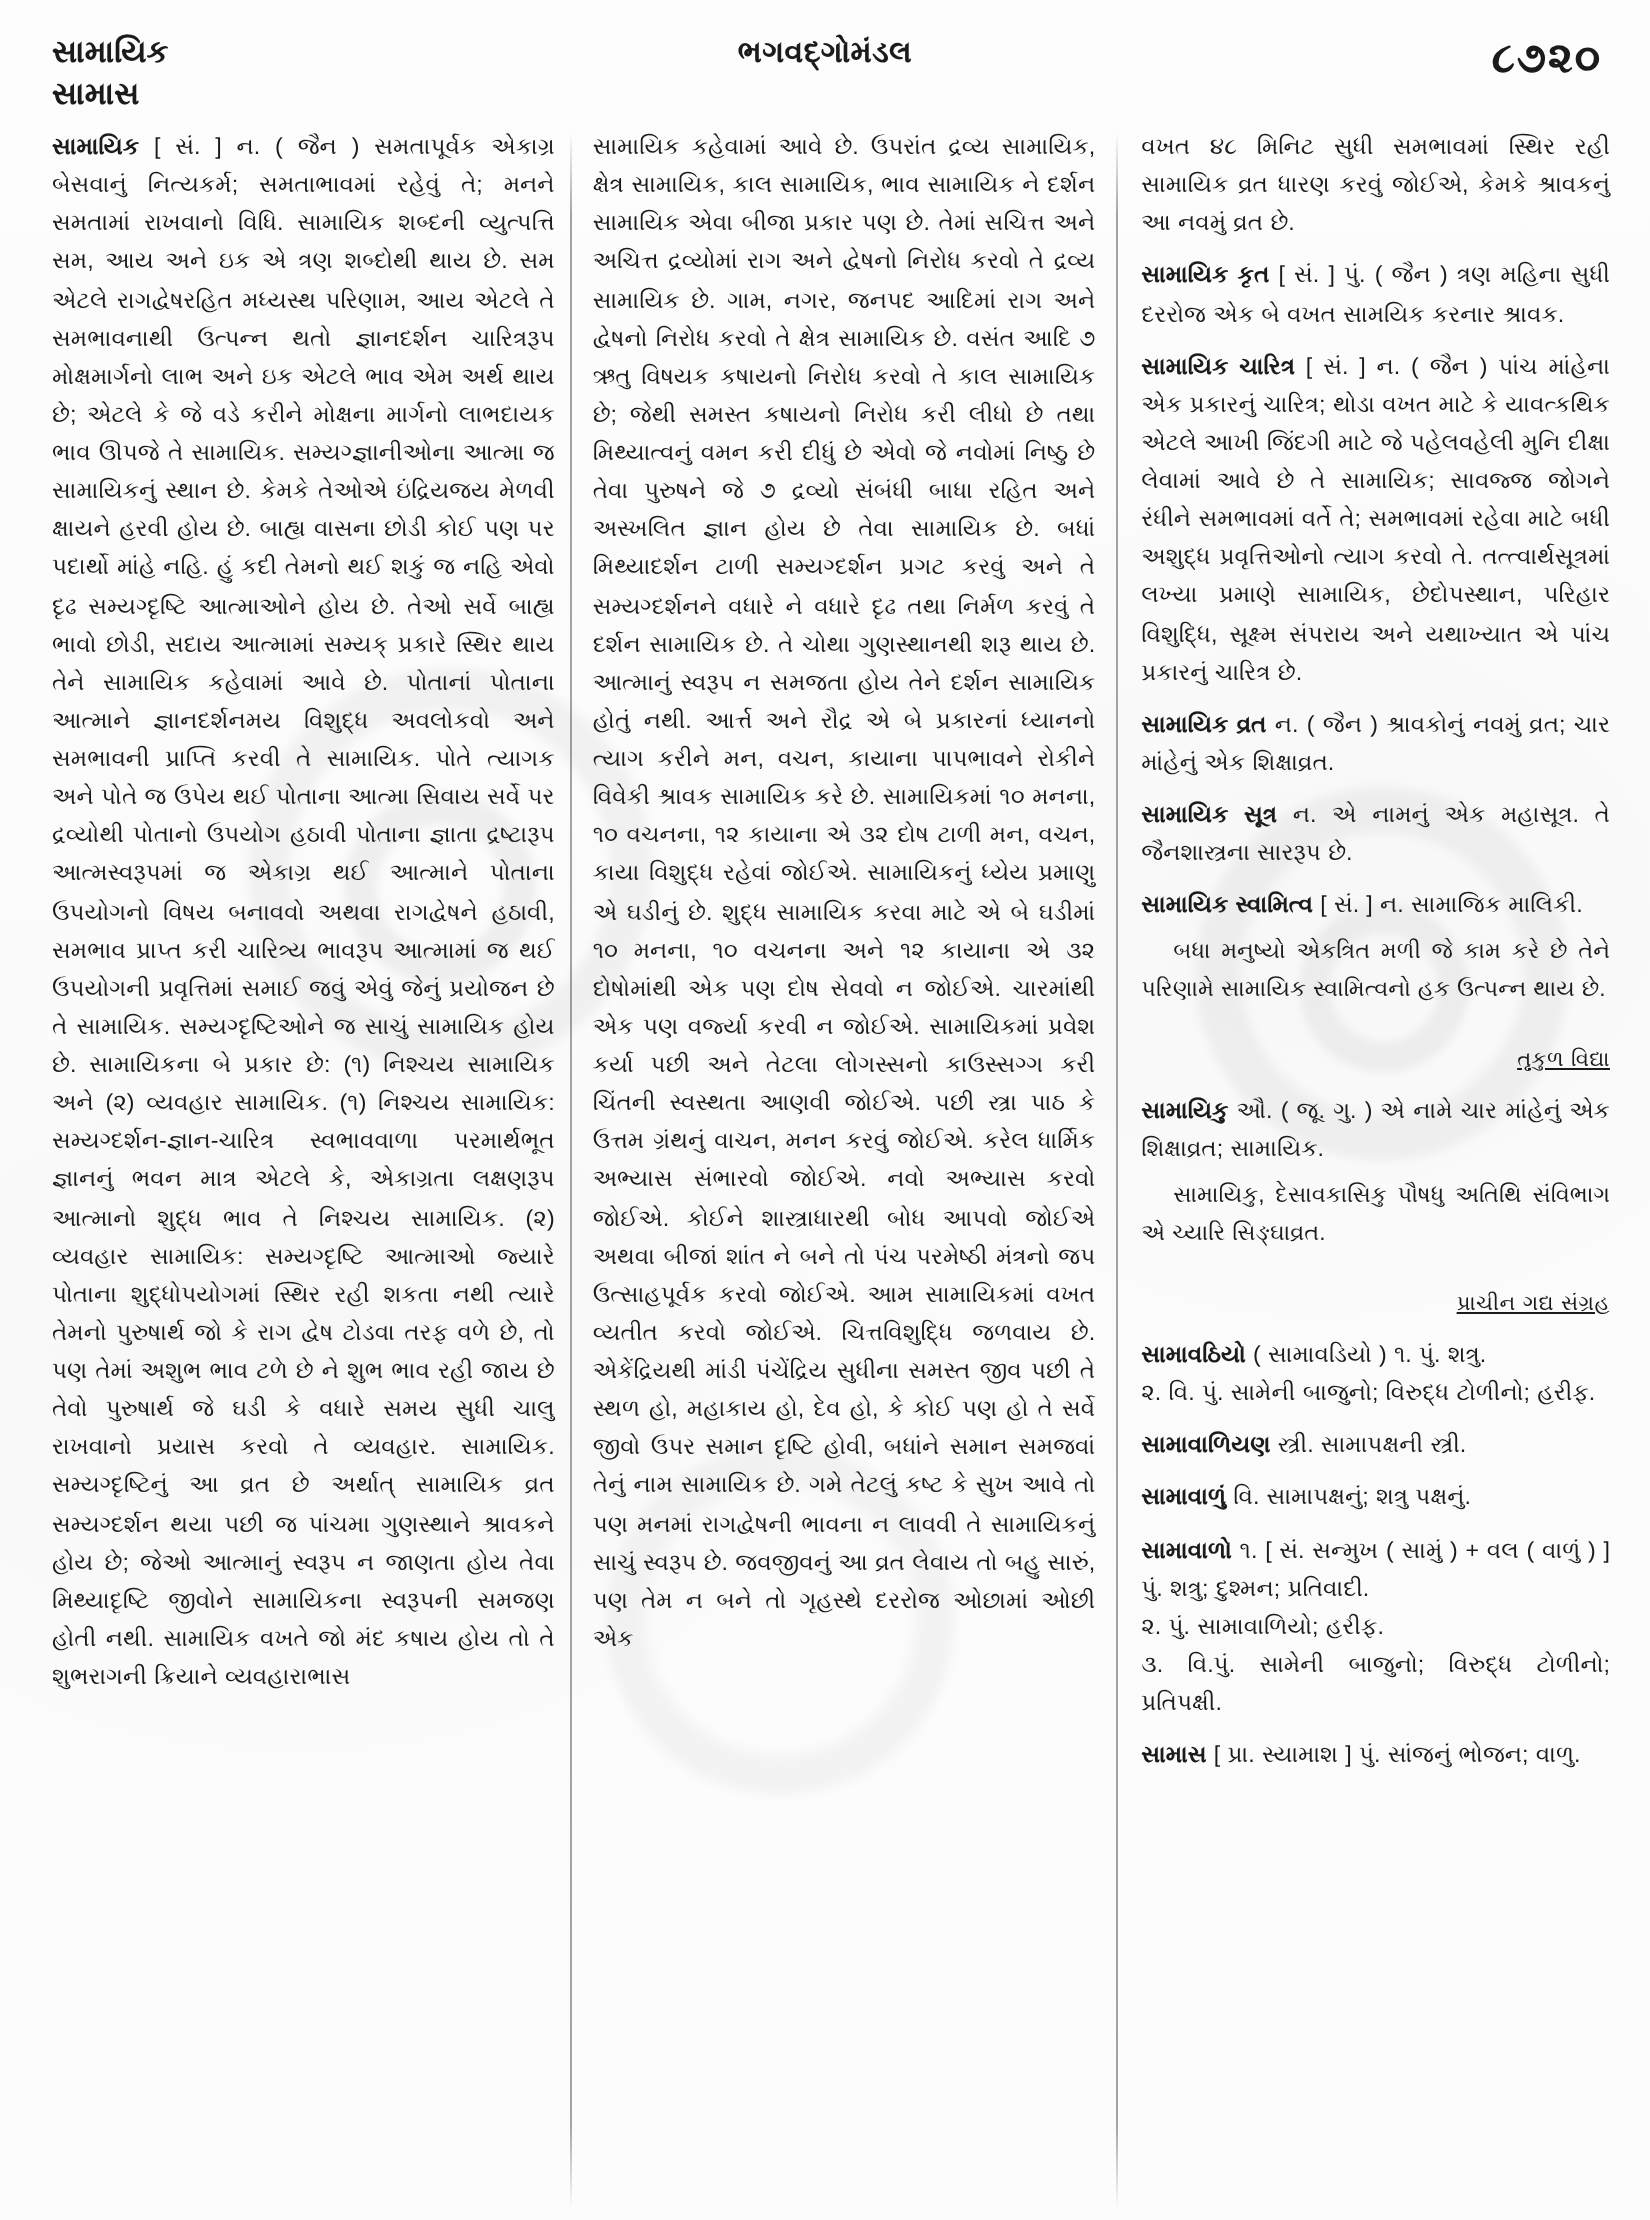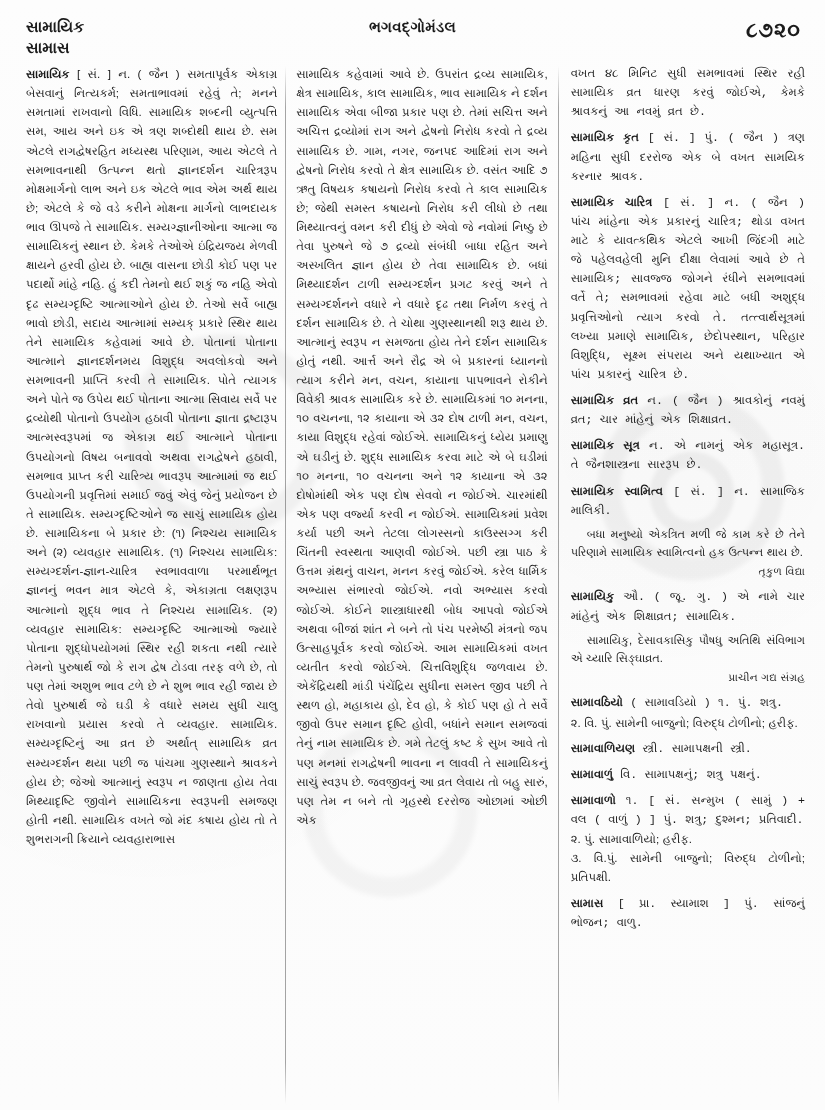--- a/index.html
+++ b/index.html
@@ -72,29 +72,30 @@
   .col3{width:253px;padding:0 6px 0 12px;}
   .rule{
     width:1px;
     align-self:stretch;
     background:linear-gradient(180deg,rgba(0,0,0,0) 0%,rgba(40,40,40,.42) 4%,rgba(40,40,40,.42) 96%,rgba(0,0,0,0) 100%);
     margin-top:2px;
     flex:0 0 1px;
   }
   p{margin:0 0 0 0;}
   .para{margin-bottom:12px;}
-  .entry{margin-top:7px;font-family:Liberation Mono, monospace;}
+  .entry{margin-top:7px;}
   .entry:first-child{margin-top:0;}
   .hw{font-weight:bold;}
   .cite{
     display:block;
     text-align:right;
     font-size:10.6px;
-    margin-top:1px;
+    margin-top:17px;
     letter-spacing:.2px;
+    text-decoration:underline;
   }
   .quote{
     margin-top:5px;
     text-indent:16px;
     font-size:11.3px;
   }
   .sub{display:block;}
 </style>
 </head>
 <body>

